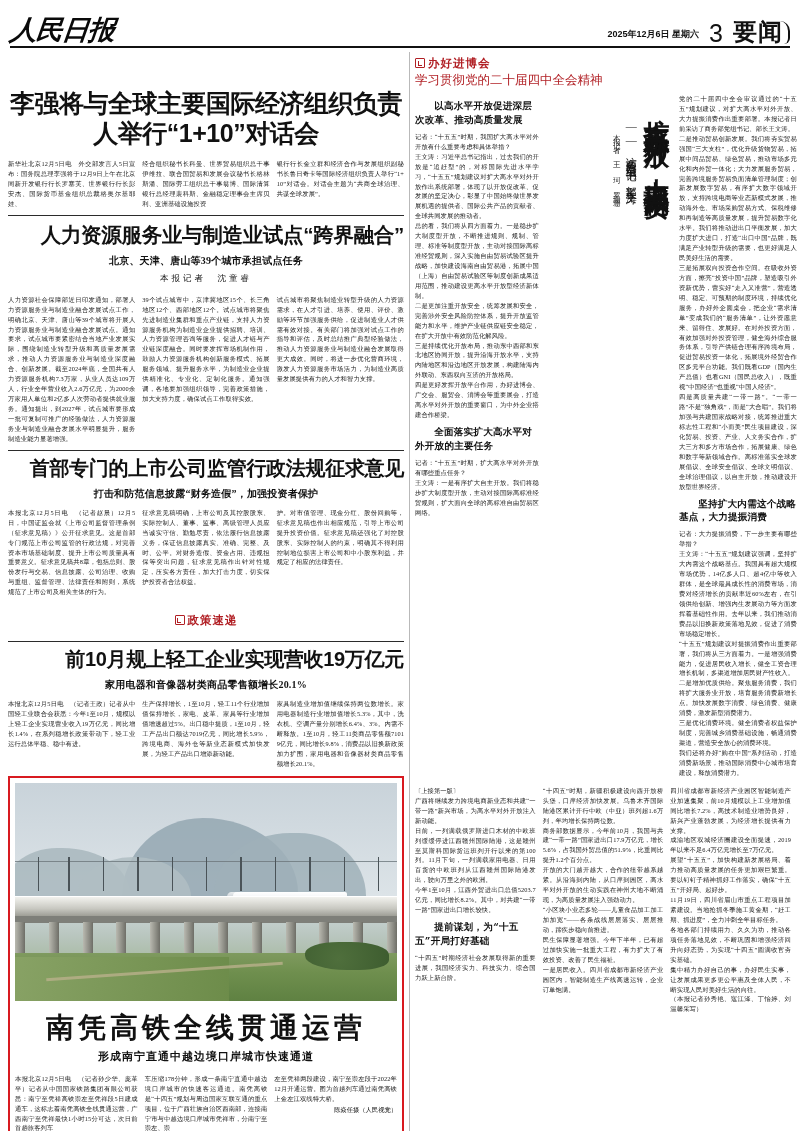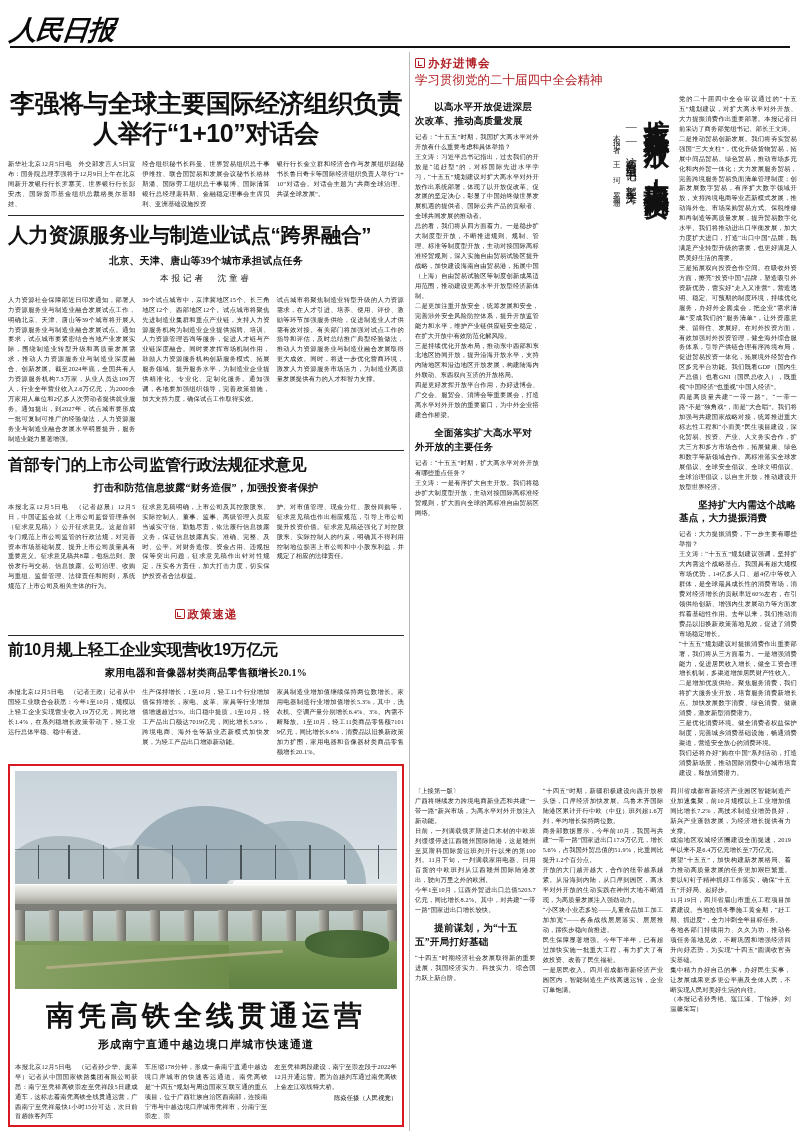--- a/index.html
+++ b/index.html
@@ -88,43 +88,43 @@
     line-height: 1.18;
     letter-spacing: -0.5px;
     text-align: center;
     padding: 8px 0 6px 0;
   }
   .hl-2 {
     font-family: "Liberation Sans", sans-serif;
     font-weight: bold;
     font-size: 20.5px;
     letter-spacing: -0.3px;
-    text-align: left;
+    text-align: right;
     padding-top: 5px;
   }
   .hl-sub {
     font-family: "Liberation Serif", serif;
     font-weight: bold;
     font-size: 10px;
     text-align: center;
     padding: 5px 0 2px 0;
     letter-spacing: 0.2px;
   }
   .byline-c {
     font-size: 8.5px;
     text-align: center;
     letter-spacing: 3px;
     padding: 3px 0 5px 0;
   }
   .hl-3 {
     font-family: "Liberation Sans", sans-serif;
     font-weight: bold;
-    font-size: 16px;
+    font-size: 20px;
     letter-spacing: -0.3px;
-    text-align: left;
+    text-align: right;
     padding-top: 4px;
   }
 
   .rule-thin { height: 1px; background: #2b2b2b; margin: 6px 0 0 0; }
 
   
   .cols3, .cols2 {
     display: flex;
     gap: 7px;
     padding-top: 5px;
@@ -210,21 +210,21 @@
     text-orientation: upright;
     font-size: 7.5px;
     letter-spacing: 4px;
     height: 100%;
     padding-top: 30px;
     color: #222;
   }
 
   
   .subhead {
-    font-family: Liberation Serif, serif;
+    font-family: Liberation Mono, monospace;
     font-weight: bold;
     font-size: 9.6px;
     line-height: 1.45;
     text-indent: 2em;
     padding: 6px 0 4px 0;
     letter-spacing: 0.2px;
   }
 
   
   .photo-box {
@@ -373,20 +373,25 @@
 
   .flexrow { display: flex; gap: 7px; }
   .nowrap-v { white-space: nowrap; }
   .mini-note { font-size: 6.3px; line-height: 1.6; text-align: justify; word-break: break-all; }
 </style>
 </head>
 <body>
 
 <div class="masthead">
   <div class="logo">人民日报</div>
+  <div class="masthead-right">
+    <div class="issue-date">2025年12月6日  星期六</div>
+    <div class="page-num">3</div>
+    <div class="section-name">要闻</div>
+  </div>
 </div>
 <div class="masthead-rule"></div>
 
 <div class="page">
 
   <div class="col-left">
 
     <div>
       <div class="hl-main">李强将与全球主要国际经济组织负责人举行“1+10”对话会</div>
       <div class="cols3">

